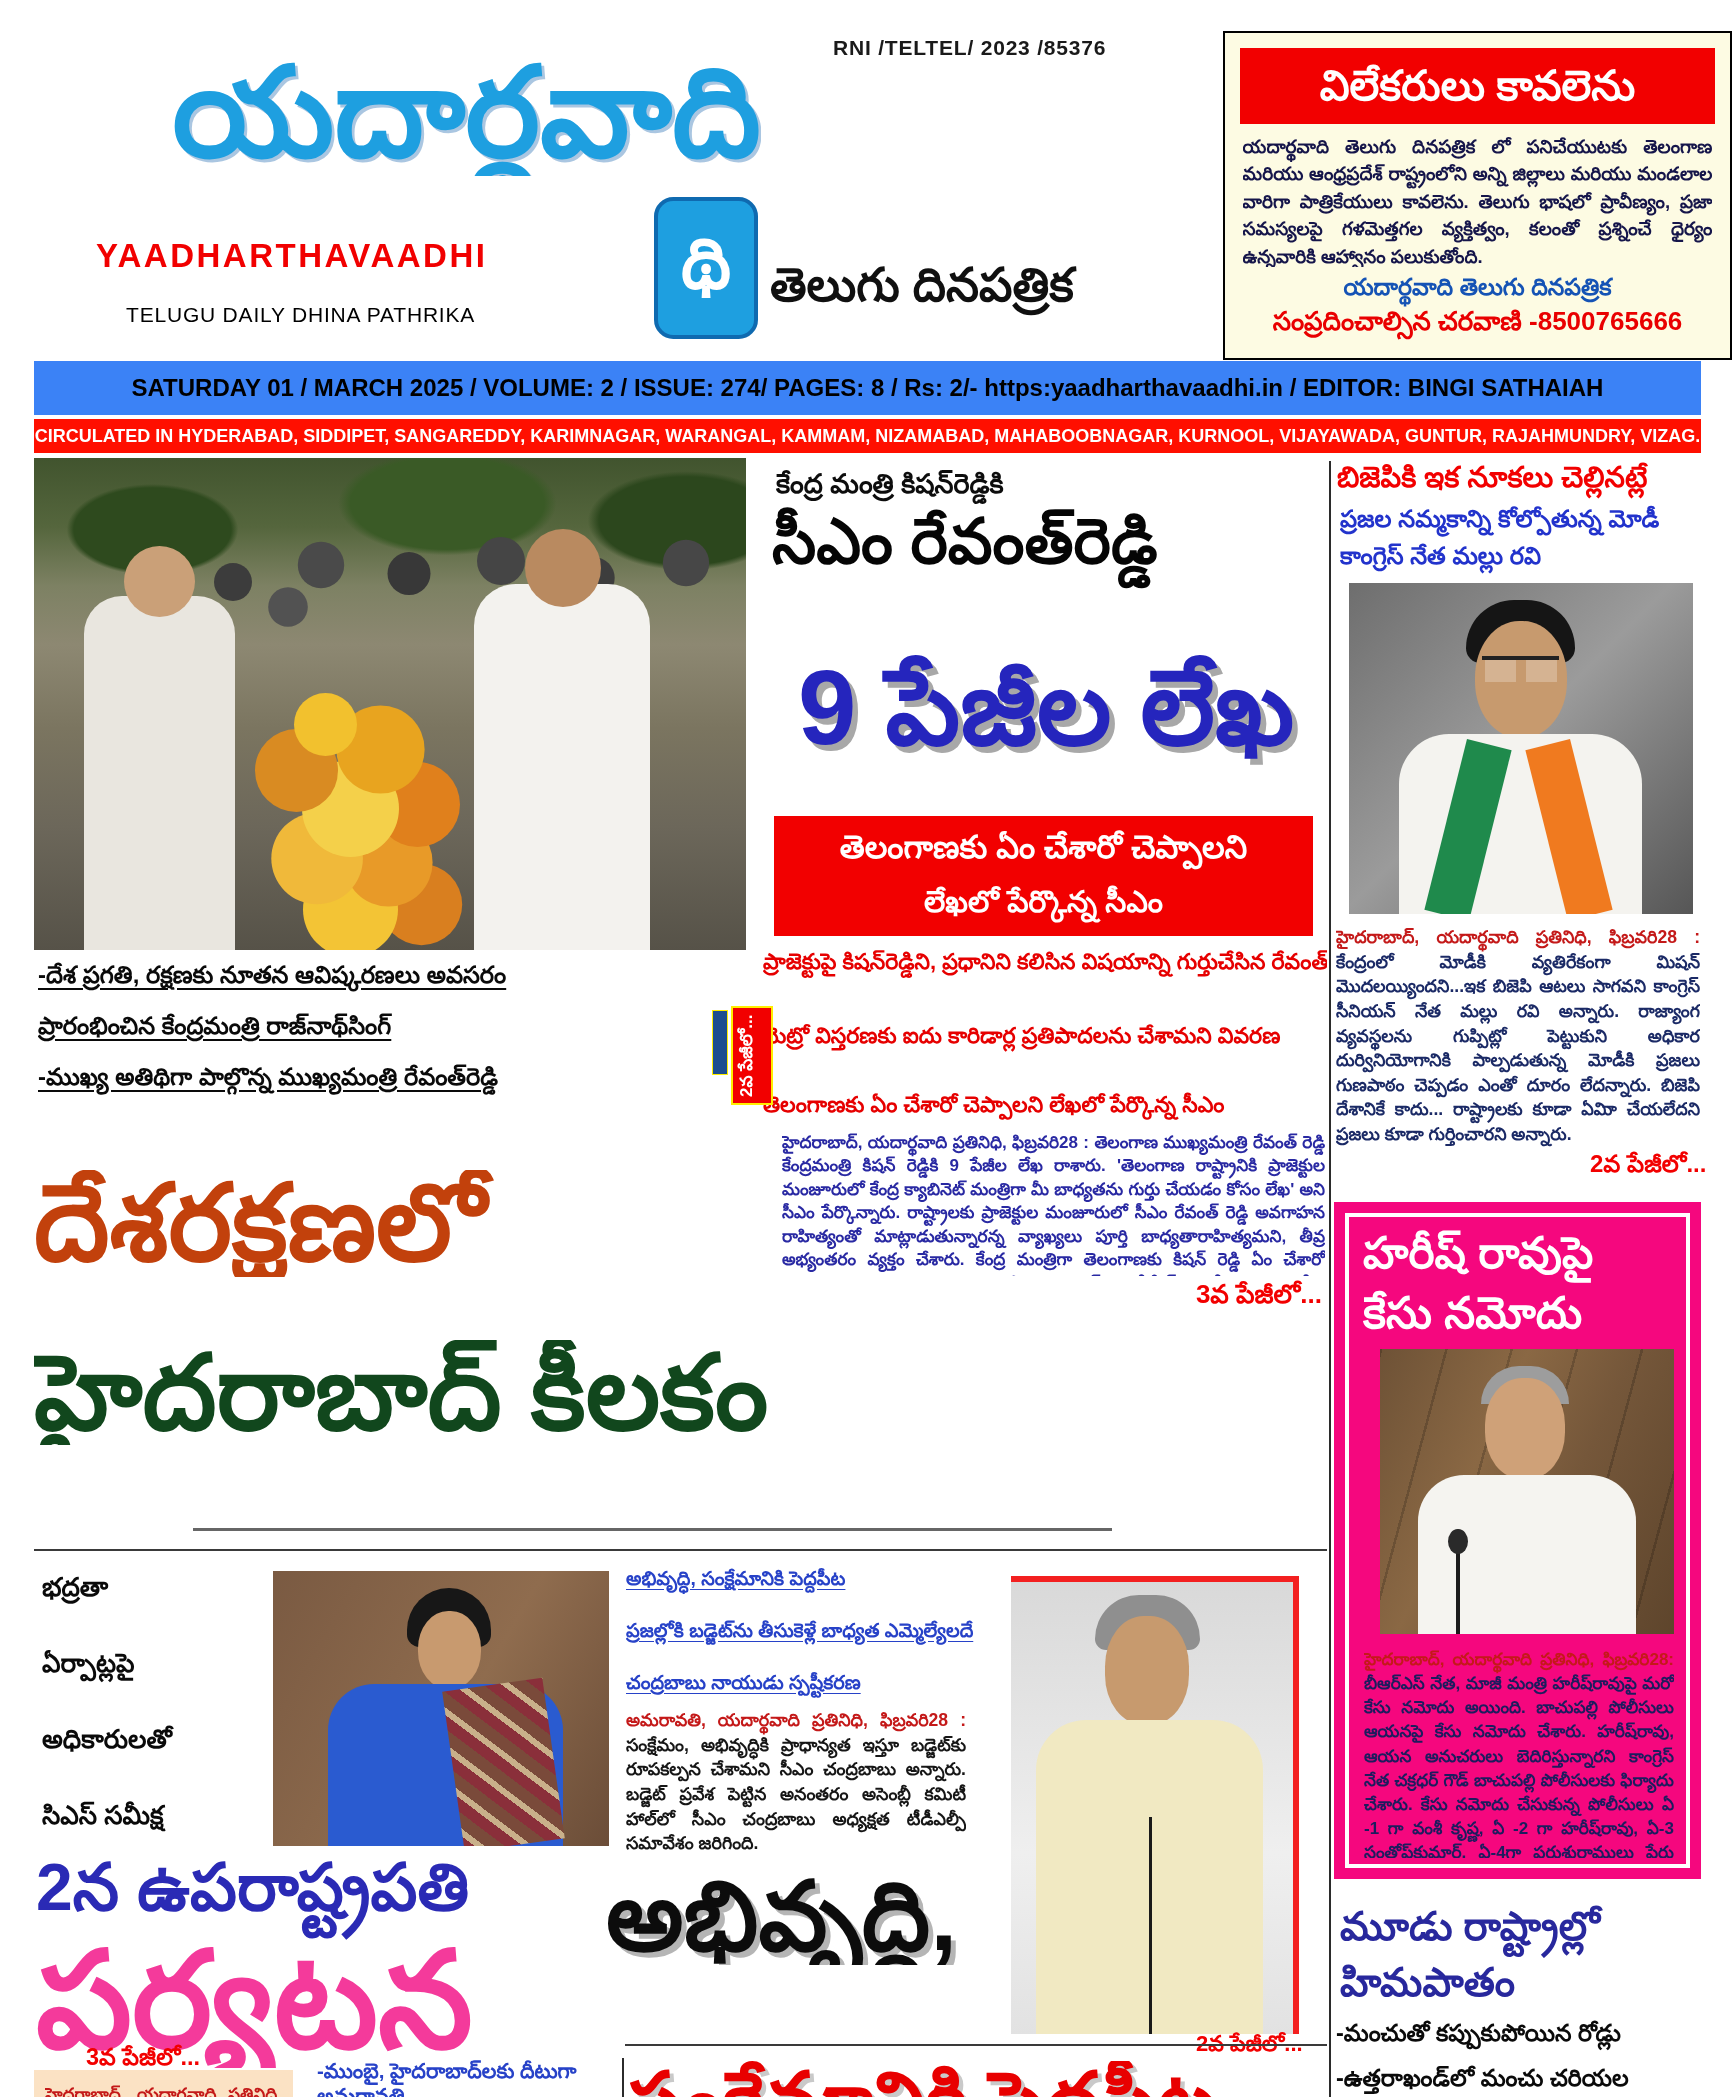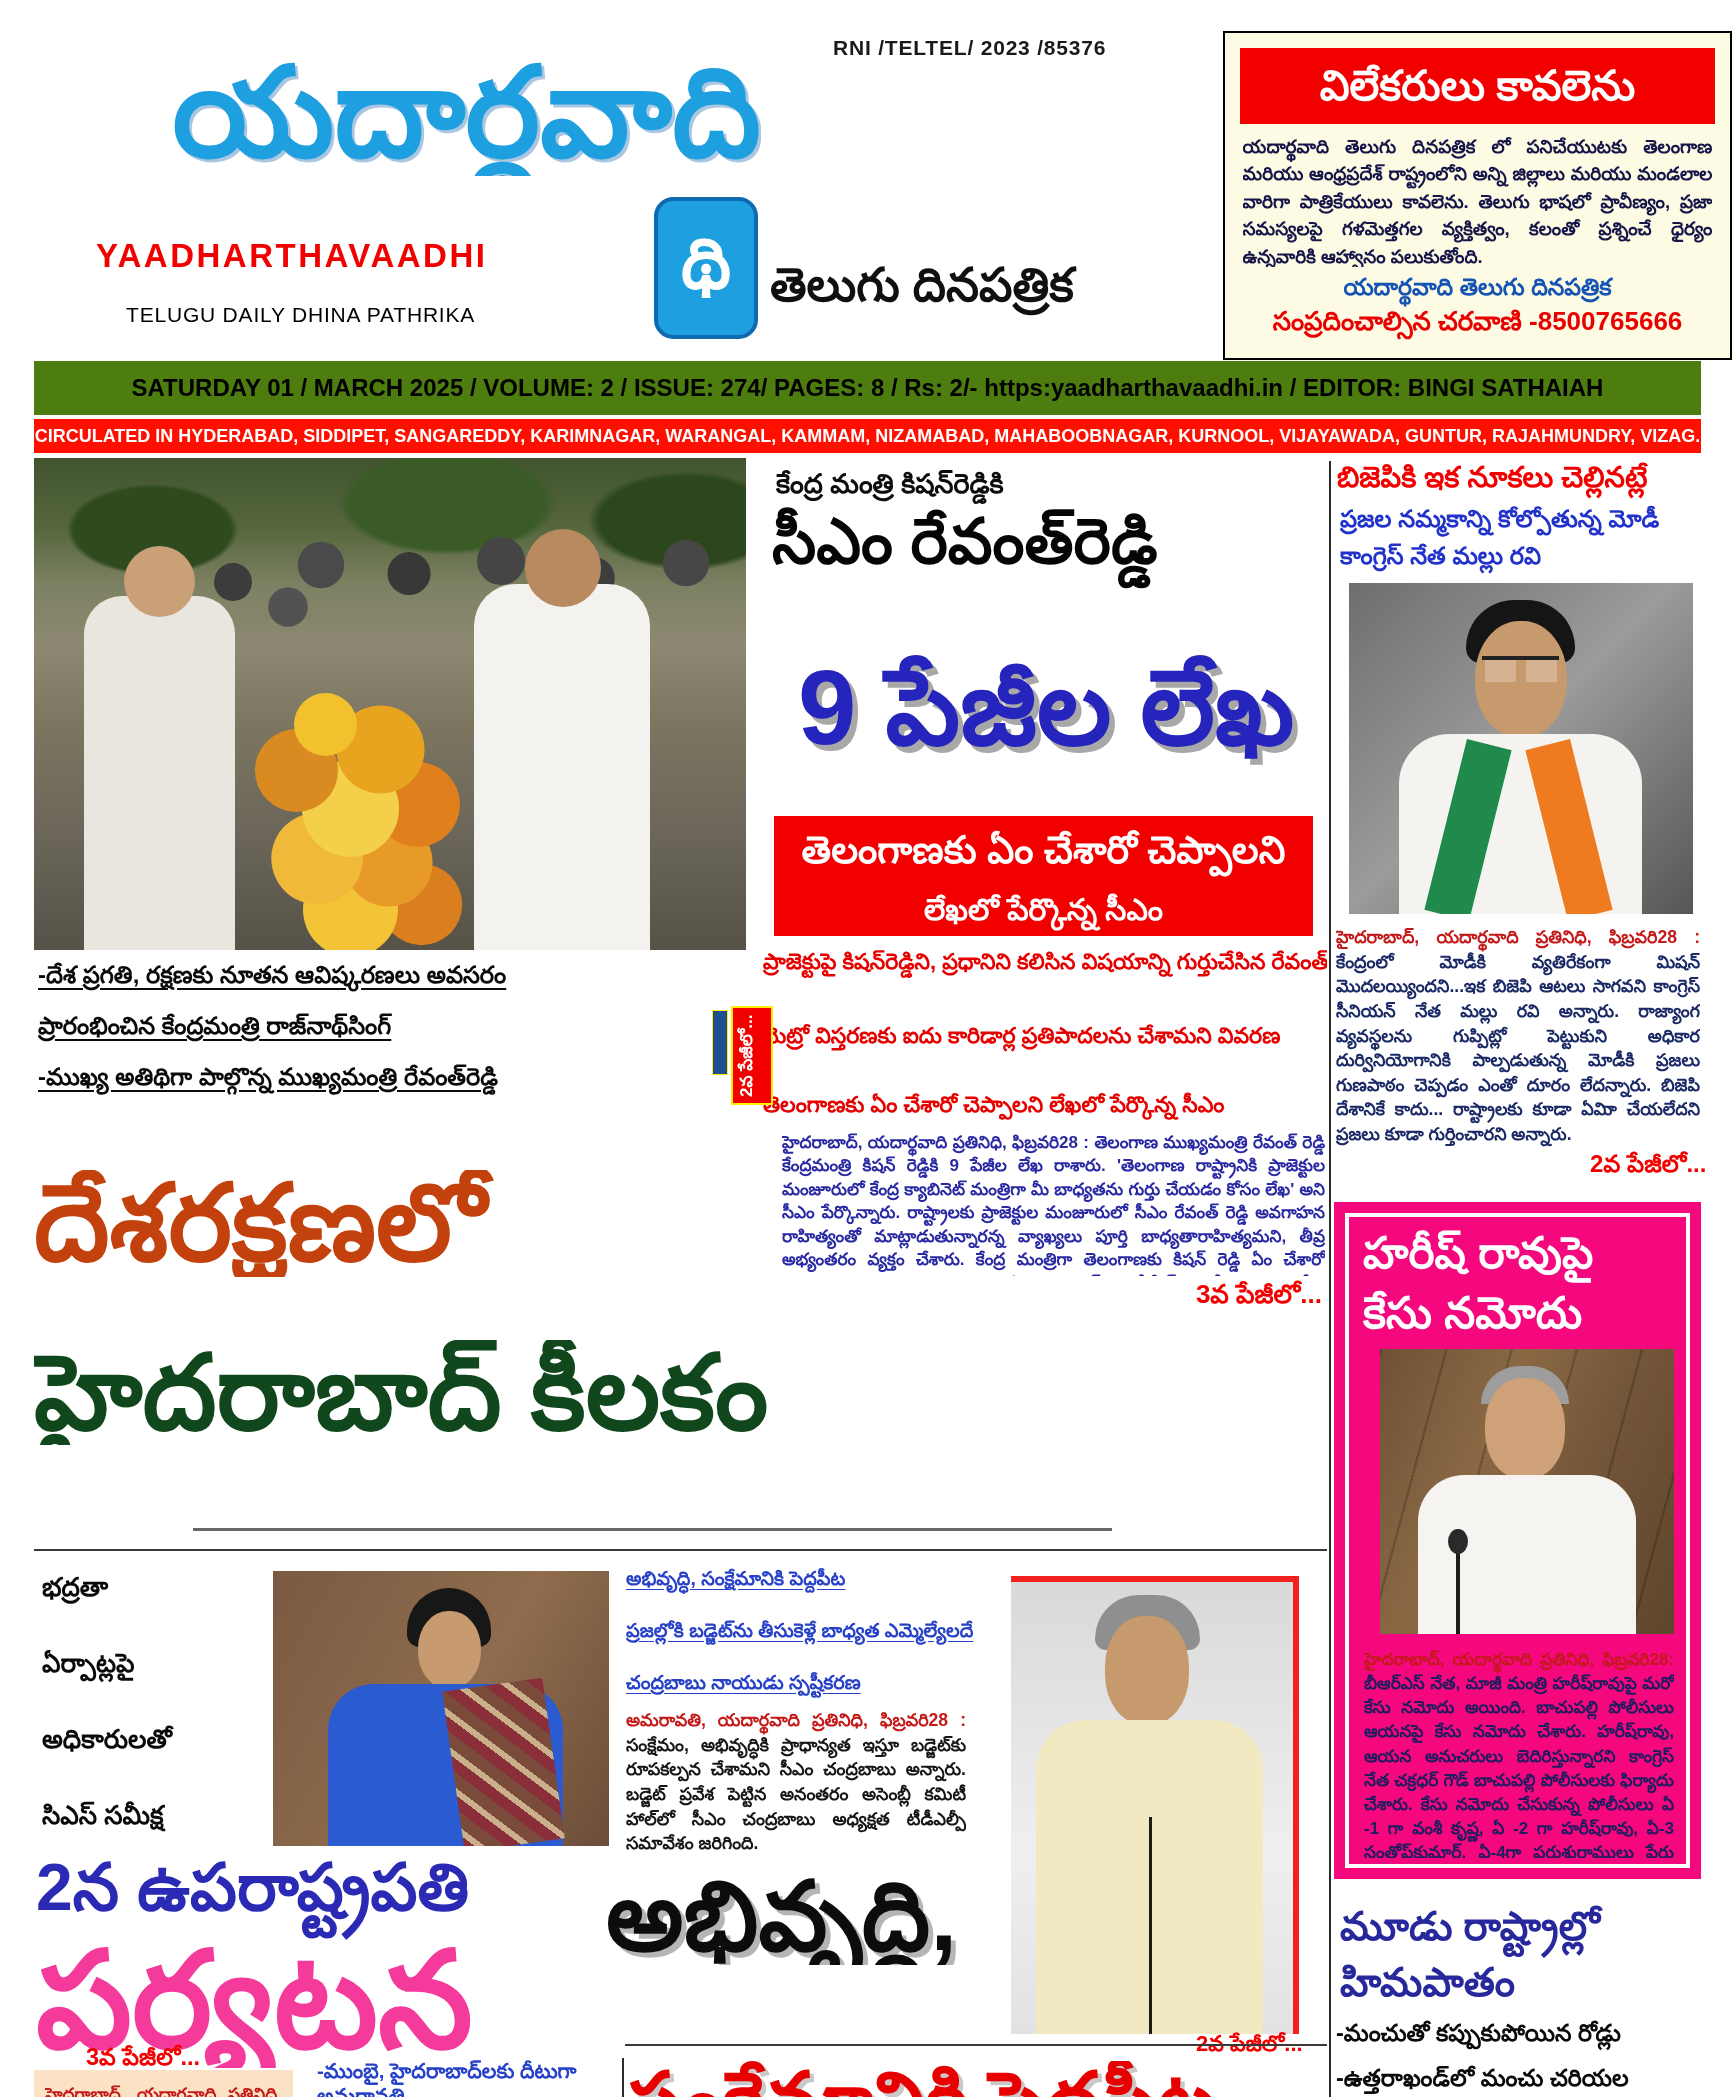--- a/index.html
+++ b/index.html
@@ -22,35 +22,35 @@
   
   .ad-box{left:1223px;top:31px;width:505px;height:325px;background:#fdfbe3;border:2.5px solid #000;}
   .ad-title{position:absolute;left:14.7px;top:14.7px;right:14.7px;height:76px;background:#f20000;color:#fff;
             font-size:42px;font-weight:bold;text-align:center;line-height:76px;}
   .ad-body{position:absolute;left:17.6px;top:100px;right:17.6px;height:134px;overflow:hidden;
            font-size:18.5px;line-height:1.48;font-weight:bold;color:#15154a;text-align:justify;}
   .ad-brand{position:absolute;left:17.6px;top:241px;right:17.6px;font-size:23.5px;font-weight:bold;color:#1553b5;text-align:center;}
   .ad-contact{position:absolute;left:8.4px;top:273px;right:8.4px;font-size:26px;font-weight:bold;color:#e90000;text-align:center;}
 
   
-  .date-bar{left:34px;top:361px;width:1667px;height:54px;background:#4d7c0f;color:#000;
+  .date-bar{left:34px;top:361px;width:1667px;height:54px;background:#3b82f6;color:#000;
             font-size:24px;font-weight:bold;text-align:center;line-height:54px;white-space:nowrap;overflow:hidden;}
   .circ-bar{left:34px;top:419px;width:1667px;height:34px;background:#ff0f00;color:#fff;
             font-size:18px;font-weight:bold;text-align:center;line-height:34px;white-space:nowrap;overflow:hidden;}
 
   
   .vline{background:#2b2b2b;width:1.7px;}
   .hline{background:#3a3a3a;height:2.1px;}
 
   
   .kicker{left:776px;top:469px;font-size:27px;font-weight:bold;color:#0d0d0d;}
   .lead-h1{left:772px;top:505px;font-size:63px;font-weight:bold;color:#050505;white-space:nowrap;width:554px;overflow:hidden;}
   .lead-h2{left:798px;top:648px;font-size:105px;font-weight:bold;color:#2525bd;text-shadow:5.5px 5.5px 0 #a8a8a8;white-space:nowrap;width:554px;overflow:hidden;}
   .lead-redbox{left:774px;top:816px;width:539px;height:120px;background:#f20000;color:#fff;text-align:center;}
-  .lead-redbox .l1{margin-top:13.4px;font-size:38px;font-weight:bold;}
+  .lead-redbox .l1{margin-top:13.4px;font-size:32px;font-weight:bold;}
   .lead-redbox .l2{margin-top:11.7px;font-size:30px;font-weight:bold;}
   .subhead{position:absolute;left:763px;width:564px;font-size:22px;font-weight:bold;color:#e60000;white-space:nowrap;overflow:hidden;}
   .jump-badge{left:712px;top:1006px;width:61px;height:100px;}
   .jump-badge .strip{position:absolute;left:0;top:4.2px;width:14.3px;height:63px;background:#1d4e8f;border:1.7px solid #ffee00;}
   .jump-badge .flag{position:absolute;left:18.5px;top:0;width:38px;height:95px;background:#f20000;border:2.9px solid #ffee00;}
   .jump-badge .flag span{position:absolute;left:2.5px;top:2.5px;width:27px;height:86px;color:#fff;font-size:17px;font-weight:bold;}
   .lead-body{left:782px;top:1131px;width:543px;height:145px;overflow:hidden;font-size:17px;line-height:1.38;
              font-weight:bold;color:#2929a3;text-align:justify;}
   .jump-red{color:#f20000;font-weight:bold;}
   .photo-bullets{left:38px;top:961px;width:696px;}

